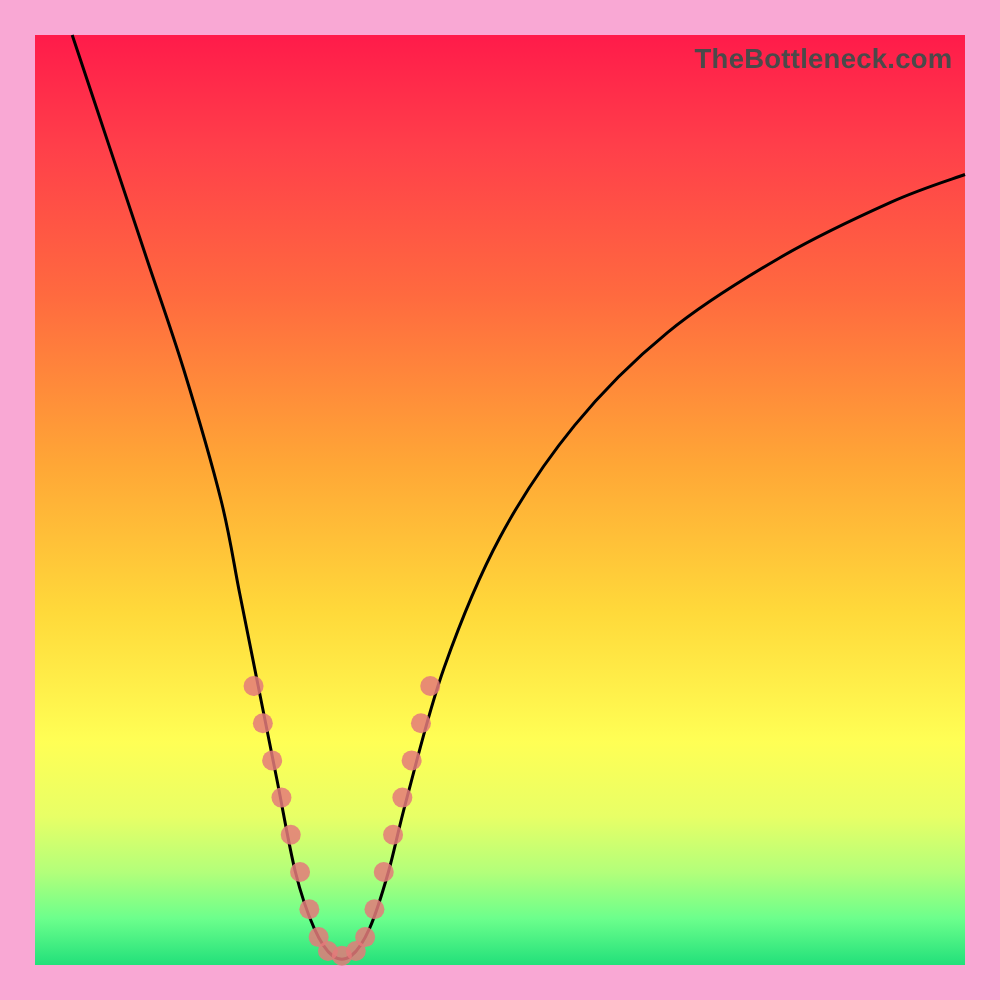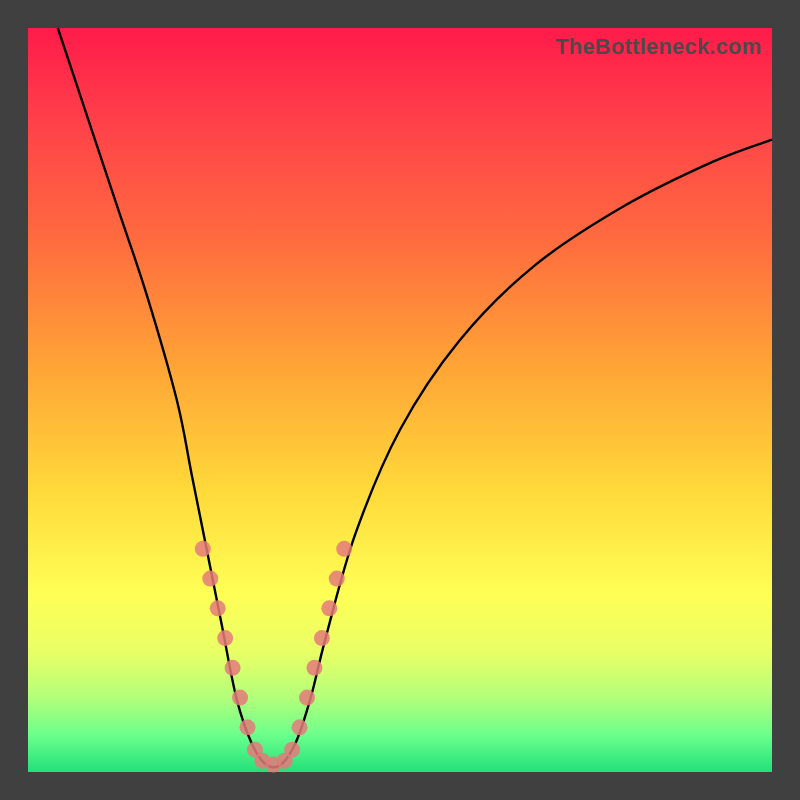--- a/index.html
+++ b/index.html
@@ -1,21 +1,21 @@
 <!DOCTYPE html>
 <html><head>
 <meta charset="utf-8">
 <style>
   * { margin: 0; padding: 0; box-sizing: border-box; }
   html, body { width: 800px; height: 800px; overflow: hidden; background: #000; }
   .frame {
     position: relative;
     width: 800px;
     height: 800px;
-    background: #404040;
+    background: #f9a8d4;
   }
   .plot {
     position: absolute;
     left: 28px;
     top: 28px;
     width: 744px;
     height: 744px;
     background: linear-gradient(to bottom,
       #ff1b4a 0%,
       #ff3f4a 12%,

